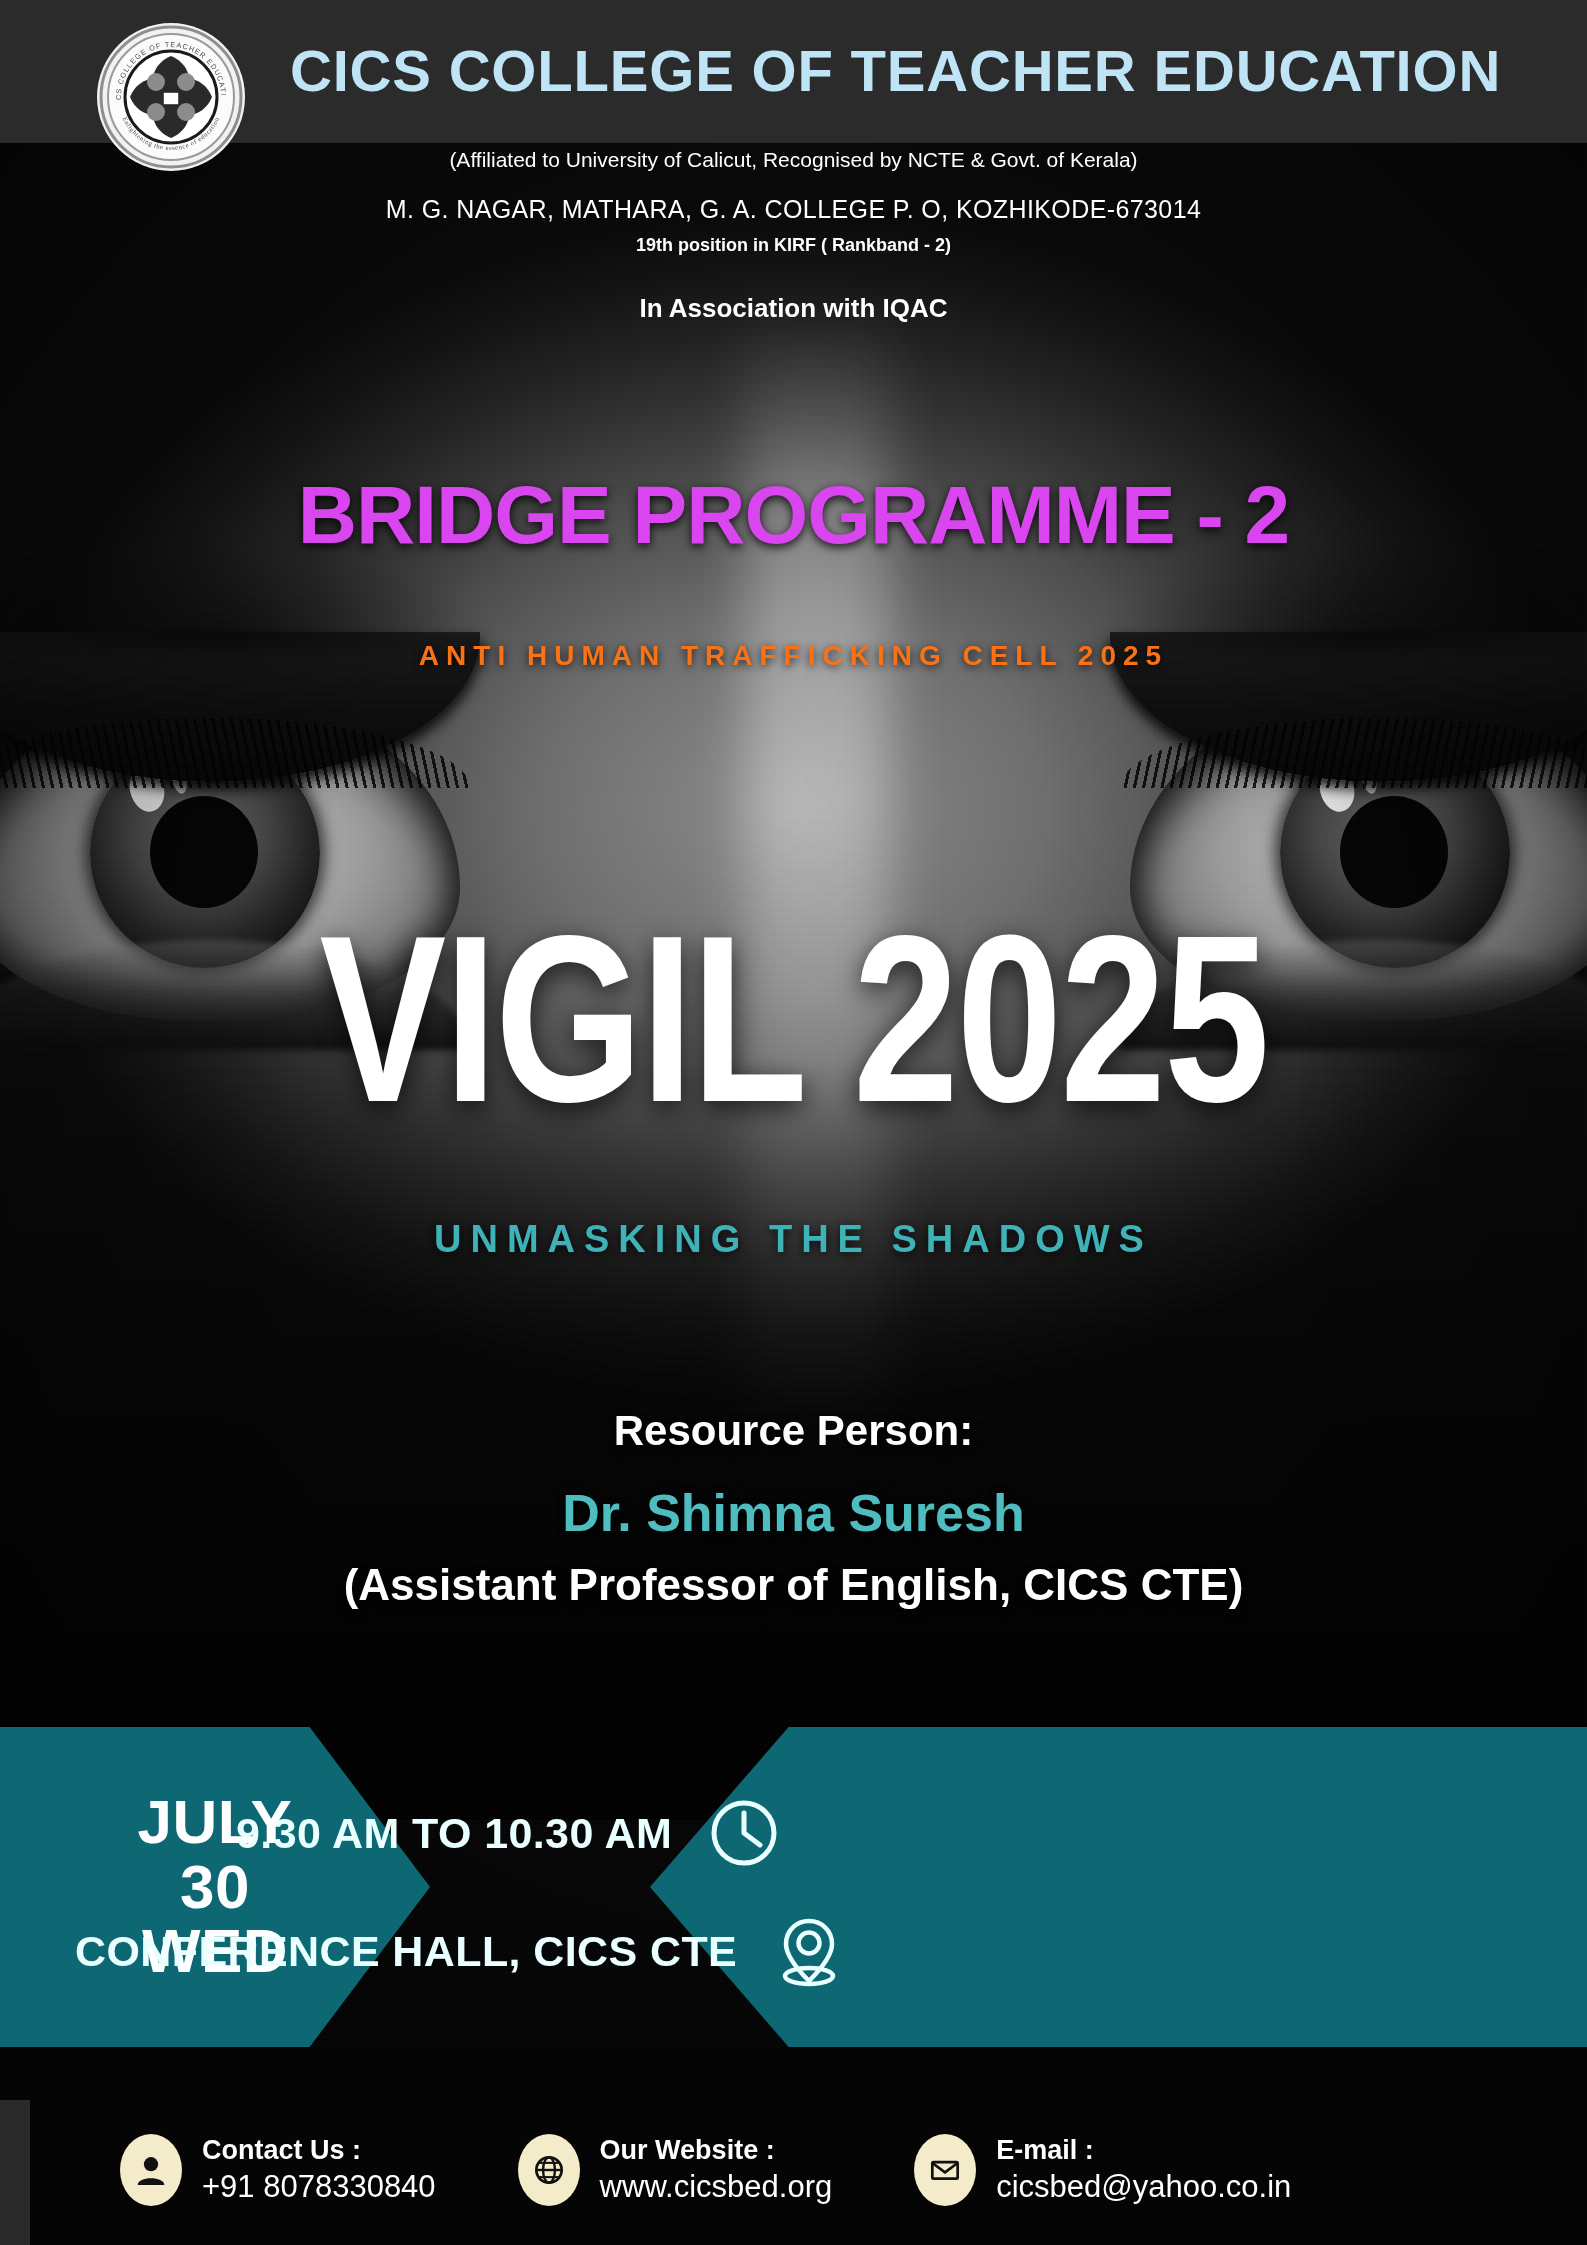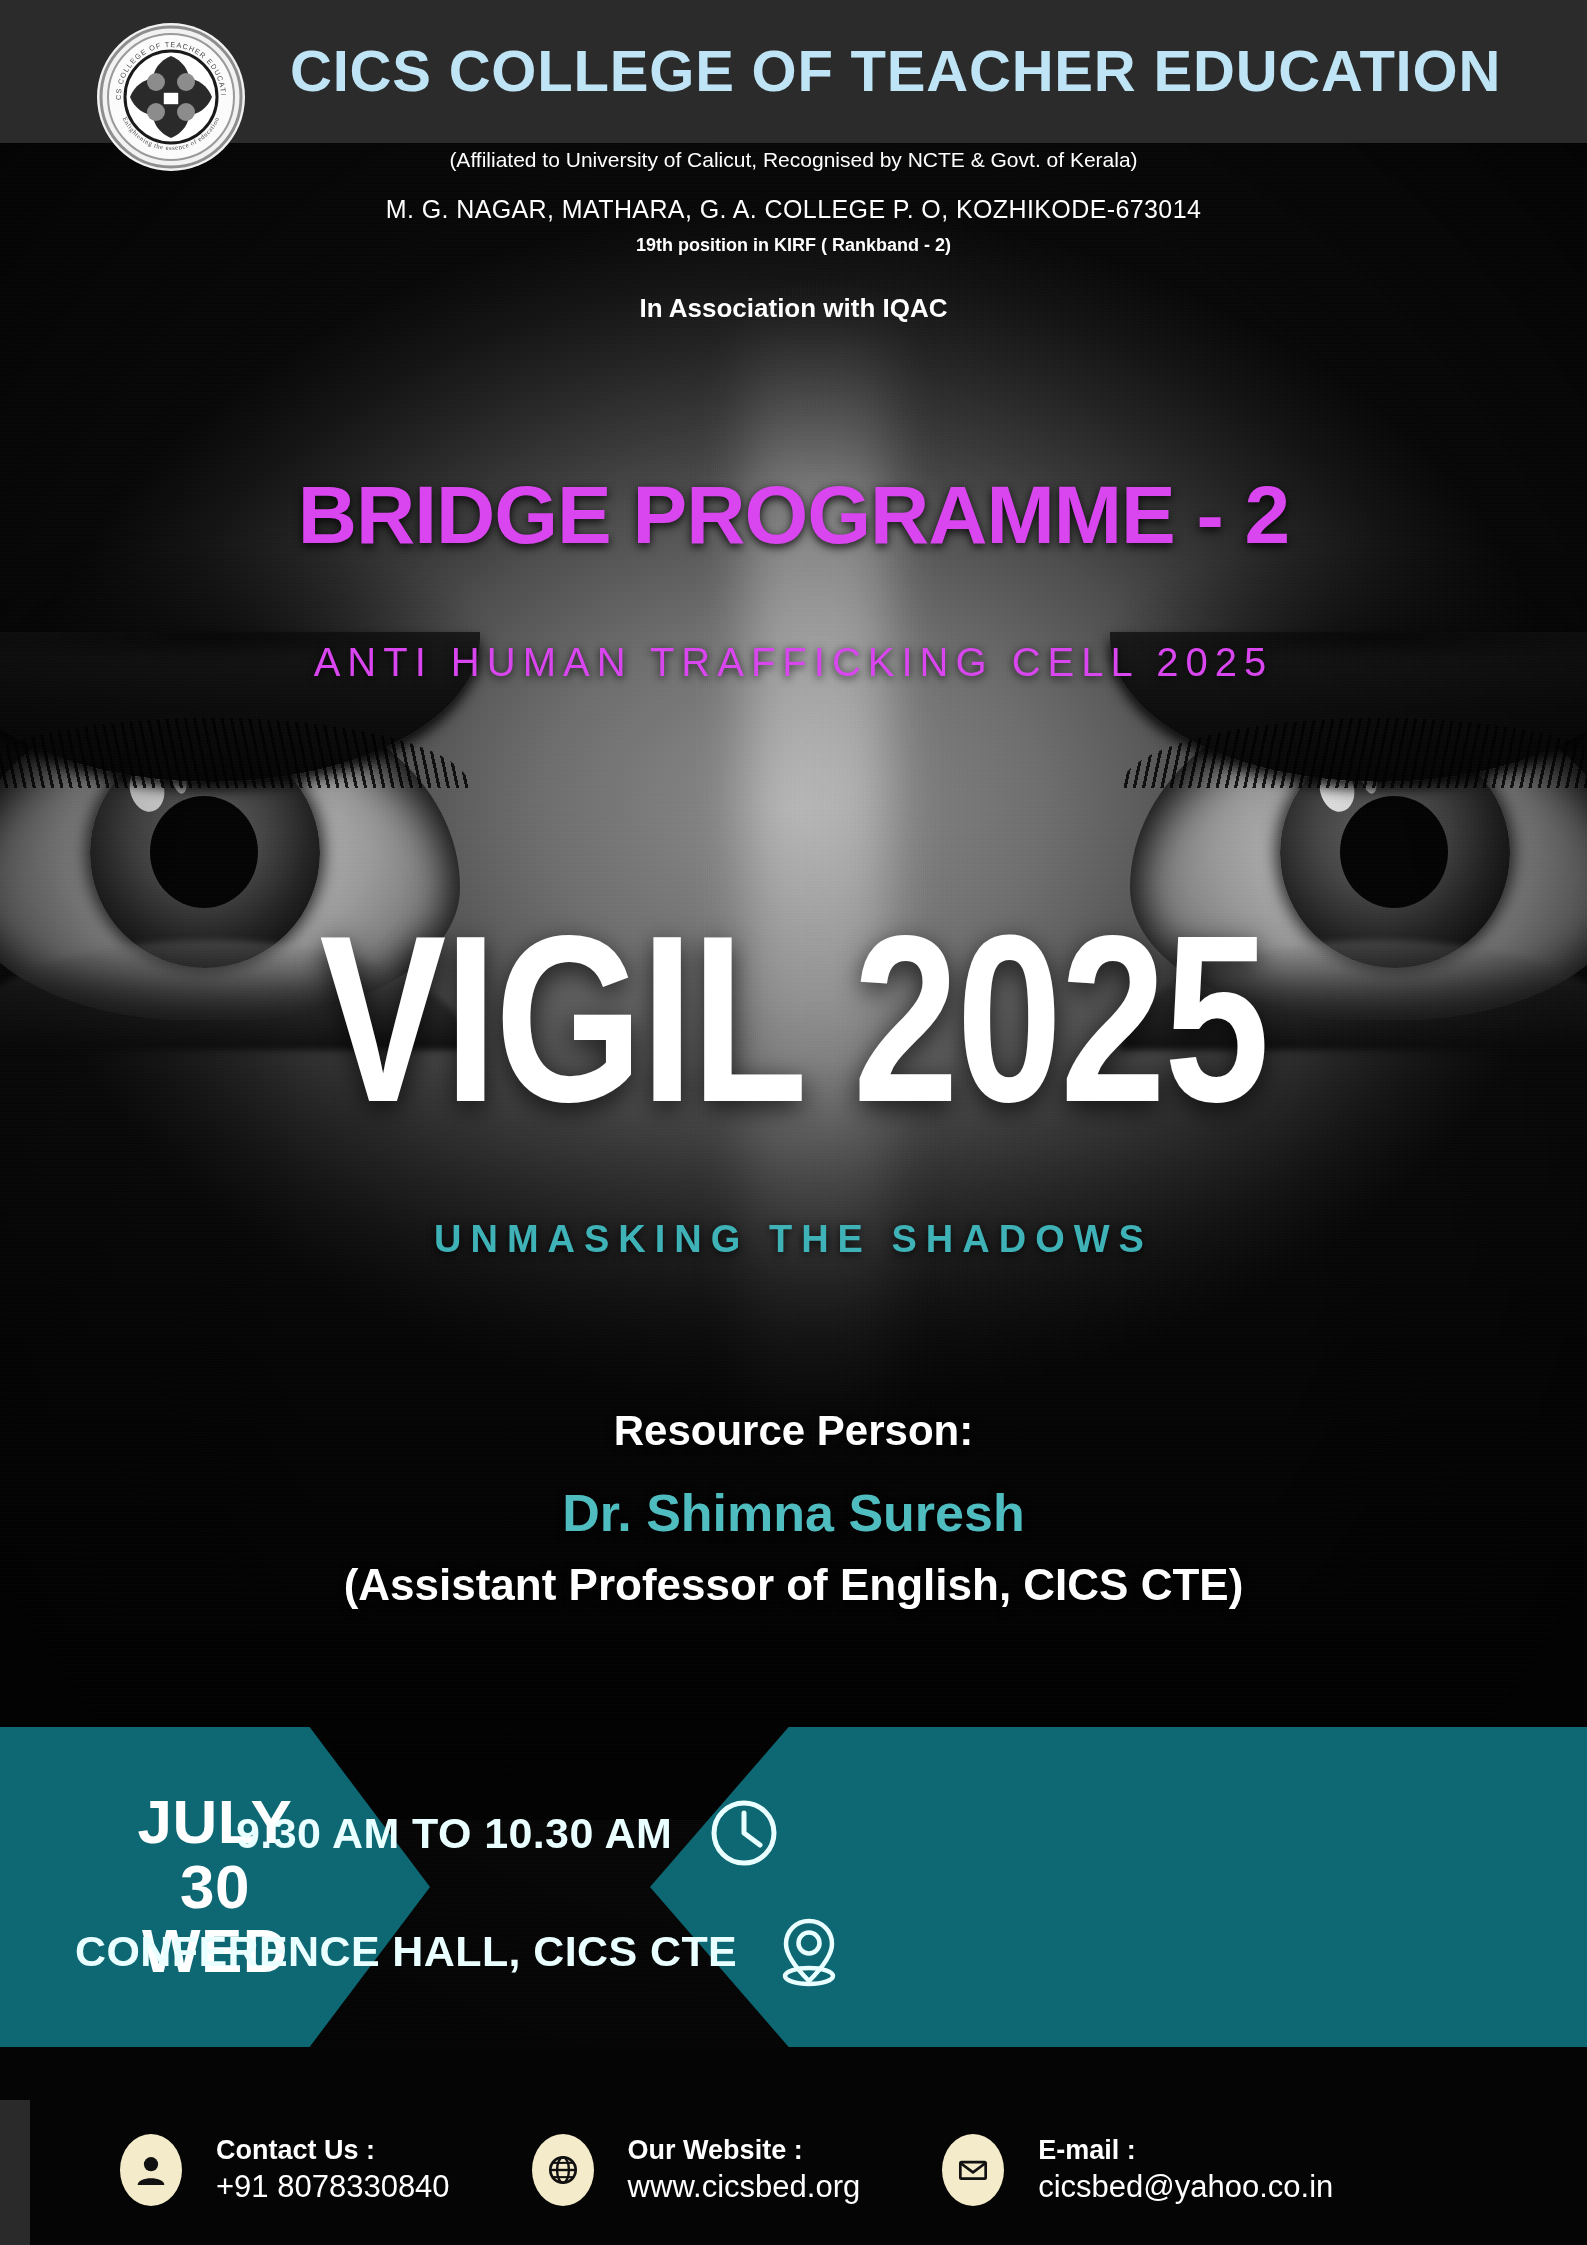--- a/index.html
+++ b/index.html
@@ -129,22 +129,22 @@
 
   
   .bridge-title {
     position:absolute; top:468px; width:100%; text-align:center;
     font-size:82px; font-weight:700; letter-spacing:-1px;
     color:#d946ef; white-space:nowrap;
     text-shadow:0 3px 10px rgba(0,0,0,.85);
   }
   .ahtc-line {
     position:absolute; top:640px; width:100%; text-align:center;
-    font-size:40px; font-weight:400; letter-spacing:7px;
-    color:#d946ef;
+    font-size:28px; font-weight:700; letter-spacing:7px;
+    color:#f97316;
     text-shadow:0 2px 8px rgba(0,0,0,.8);
   }
   .vigil {
     position:absolute; top:900px; width:100%; text-align:center;
     font-size:190px; font-weight:700; letter-spacing:-2px;
     line-height:1; color:#ffffff;
     transform:scaleY(1.25); transform-origin:top center;
     text-shadow:0 6px 24px rgba(0,0,0,.7);
   }
   .unmask {
@@ -201,21 +201,21 @@
   .footer-black {
     position:absolute; left:0; top:2047px; width:100%; height:198px; background:#050505;
   }
   .footer-strip {
     position:absolute; left:0; top:2100px; width:30px; height:145px; background:#2a2a2a;
   }
   .footer-items {
     position:absolute; left:0; top:2110px; width:100%; height:120px;
     display:flex; align-items:center; padding-left:120px; gap:82px;
   }
-  .fitem { display:flex; align-items:center; gap:34px; }
+  .fitem { display:flex; align-items:center; gap:20px; }
   .fcircle {
     width:62px; height:72px; flex:0 0 62px; border-radius:50%;
     background:#f3ebc9; display:flex; align-items:center; justify-content:center;
   }
   .ftext .ft-label { color:#ffffff; font-size:27px; font-weight:700; line-height:1.25; }
   .ftext .ft-value { color:#ffffff; font-size:31px; font-weight:400; line-height:1.25; }
 </style>
 </head>
 <body>
 

